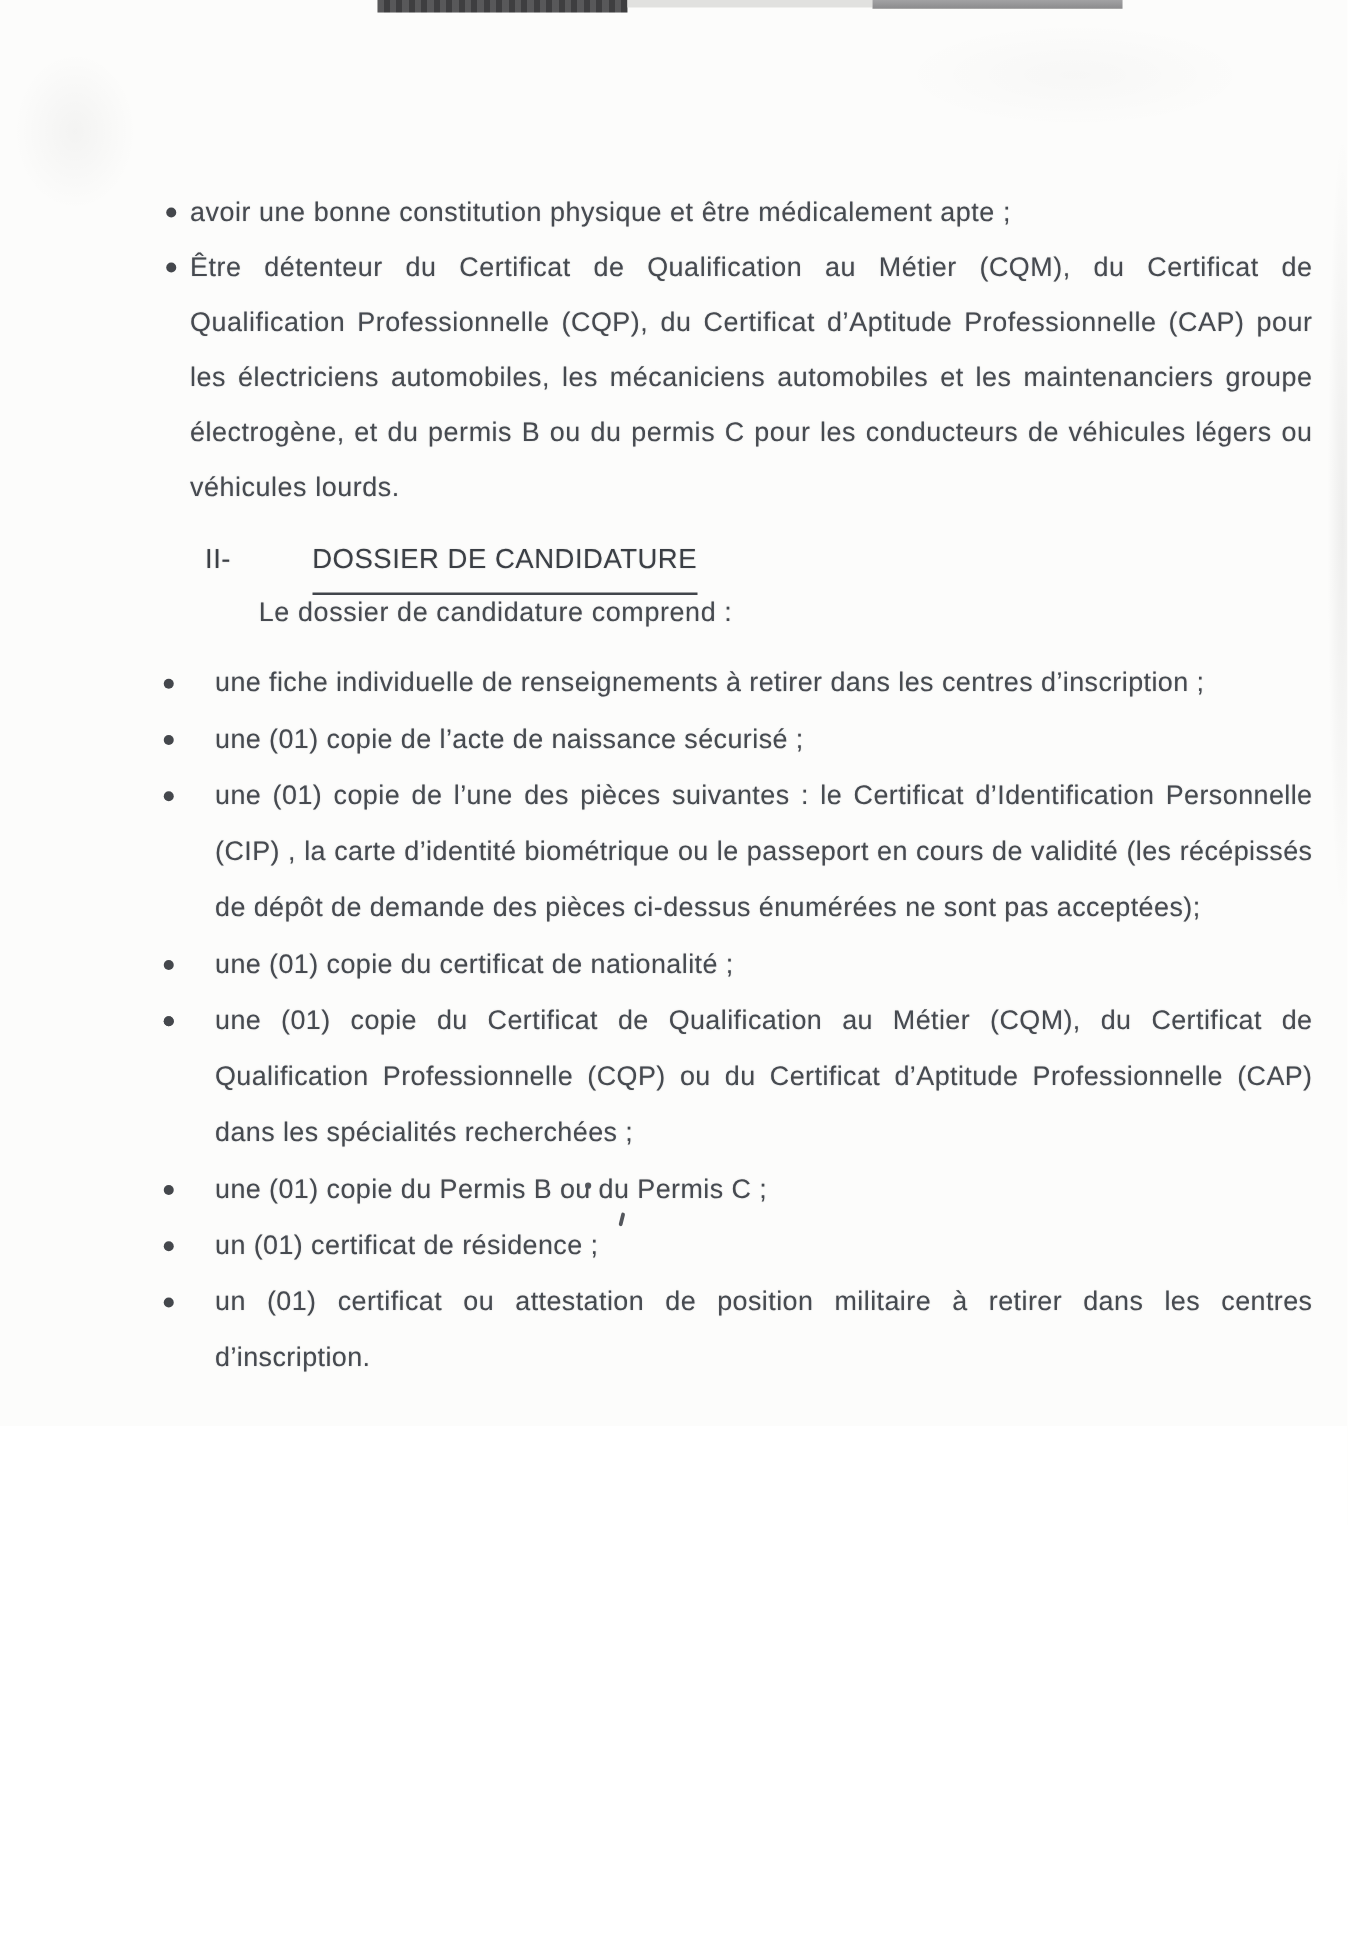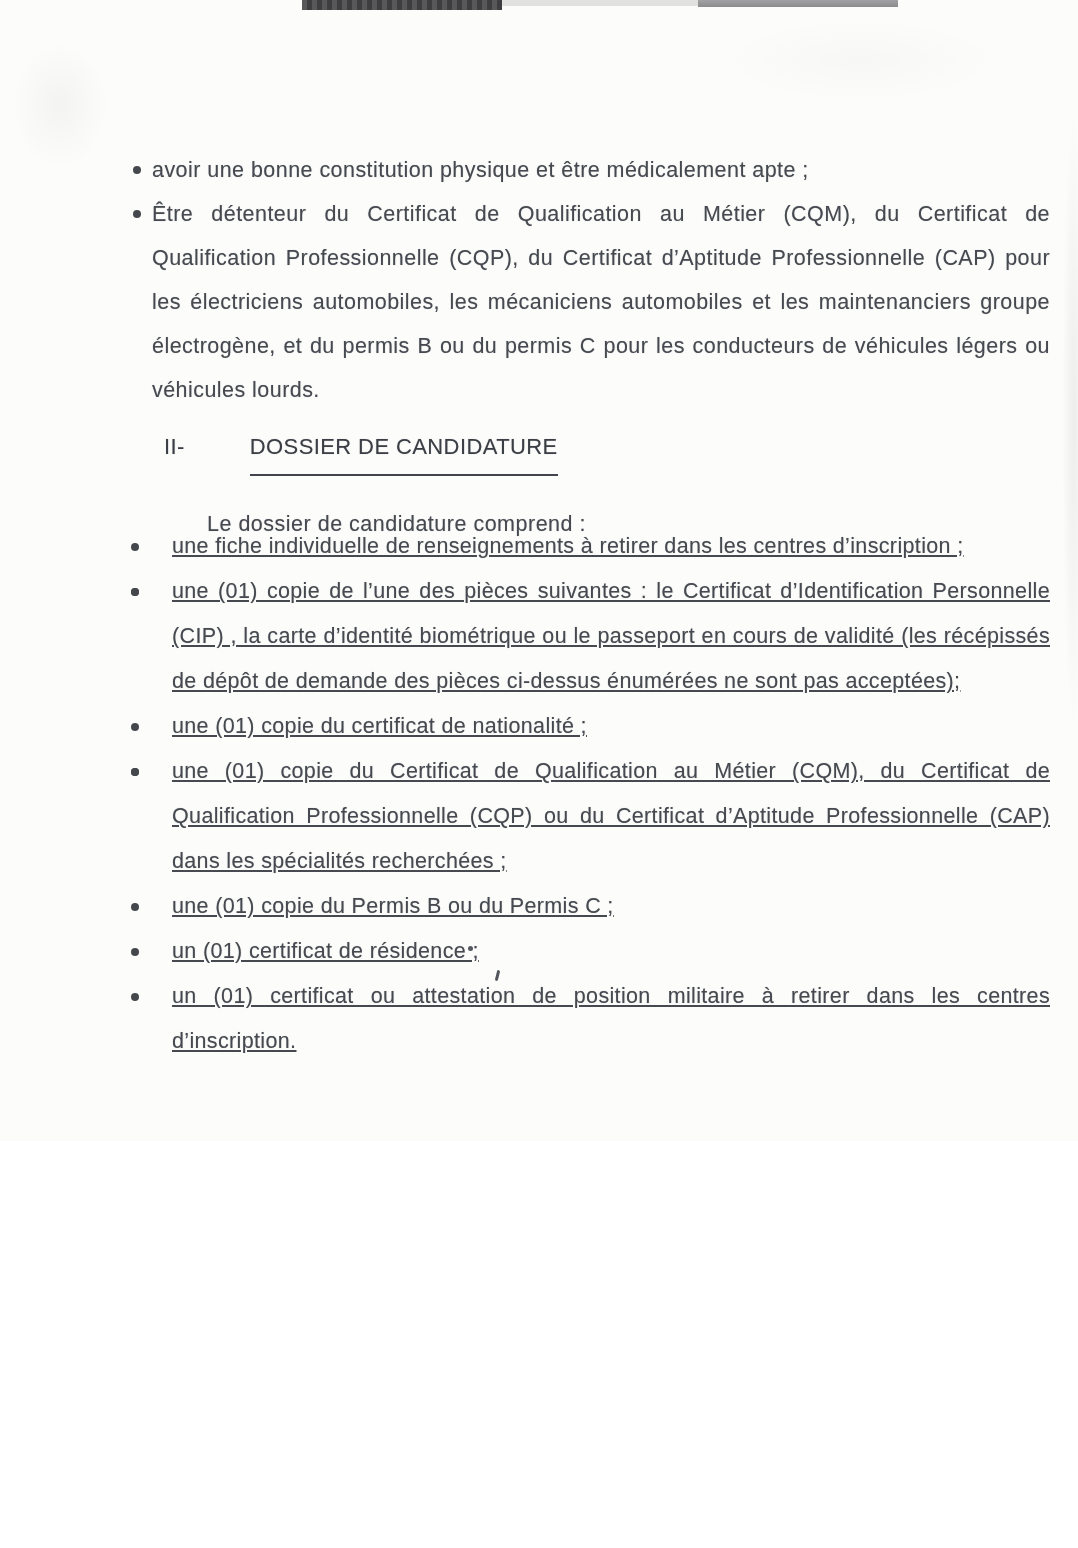--- a/index.html
+++ b/index.html
@@ -46,35 +46,35 @@
   }
   .section-heading .numeral { display:inline-block; margin-right:65px; }
   .section-heading .title {
     display:inline-block;
     border-bottom:2px solid #41454b;
     padding-bottom:5px;
   }
 
   
   .intro {
-    position:absolute; top:480px; left:207px;
+    position:absolute; top:446px; left:207px;
     font-size:21.5px; line-height:44px; letter-spacing:0.5px;
     white-space:nowrap;
   }
 
   
   .dossier-list {
     position:absolute; top:524px; left:131px; width:919px;
   }
   .dossier-list li {
     padding-left:41px;
     font-size:21.5px; line-height:45px; letter-spacing:0.35px;
     text-align:justify;
   }
-  .dossier-list li > span.item-text { white-space:pre-line;text-decoration:underline; }
+  .dossier-list li > span.item-text { white-space:pre-line; }
   .dossier-list .dot { top:19px; }
 
   
   .footer-page {
     position:absolute; top:1486px; right:40px;
     font-size:19px; letter-spacing:0.2px;
     color:#2c3036;
     text-shadow:0 0 0.5px rgba(44,48,54,0.5);
   }
   .footer-page b { font-weight:700; }
@@ -150,20 +150,21 @@
 
   <ul class="dossier-list soft">
 
       <li>
         <span class="dot"></span>
         <span class="item-text">une fiche individuelle de renseignements à retirer dans les centres d’inscription ;</span>
       </li>
 
       <li>
         <span class="dot"></span>
+        <span class="item-text">une (01) copie de l’acte de naissance sécurisé ;</span>
       </li>
 
       <li>
         <span class="dot"></span>
         <span class="item-text">une (01) copie de l’une des pièces suivantes : le Certificat d’Identification Personnelle (CIP) , la carte d’identité biométrique ou le passeport en cours de validité (les récépissés de dépôt de demande des pièces ci-dessus énumérées ne sont pas acceptées);</span>
       </li>
 
       <li>
         <span class="dot"></span>
         <span class="item-text">une (01) copie du certificat de nationalité ;</span>

